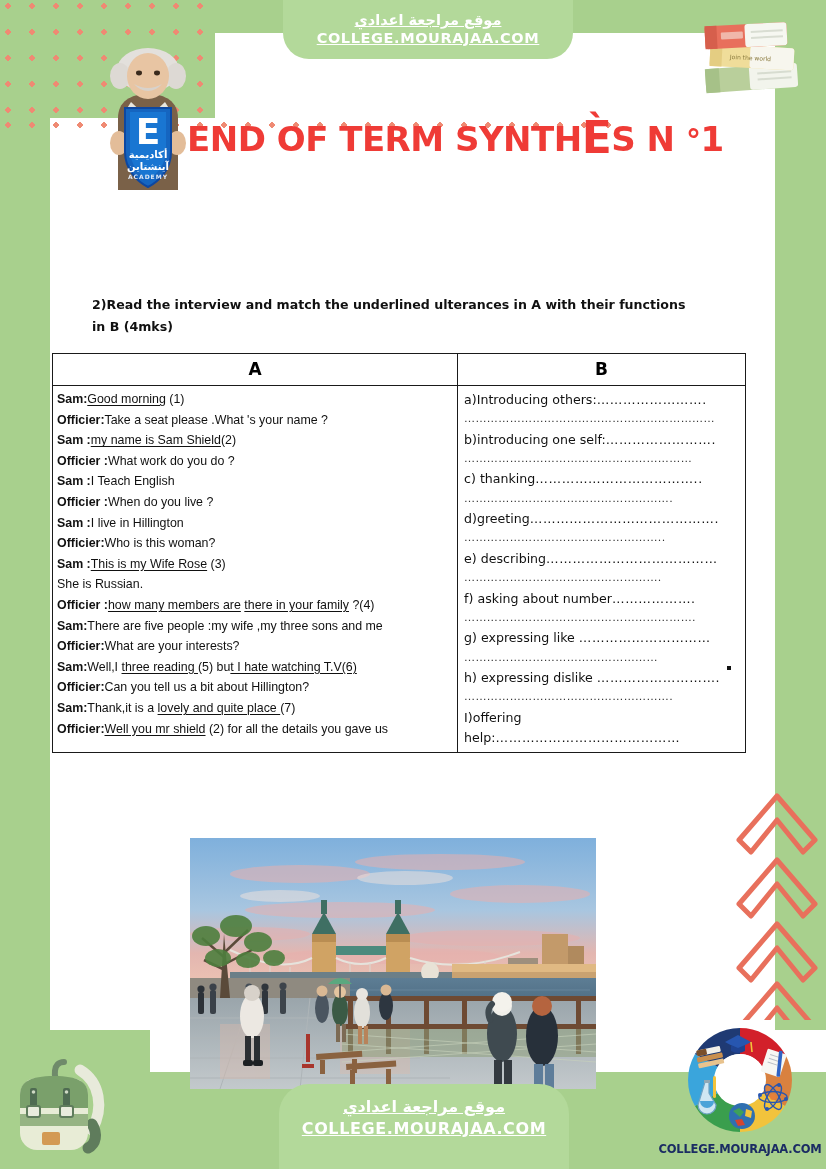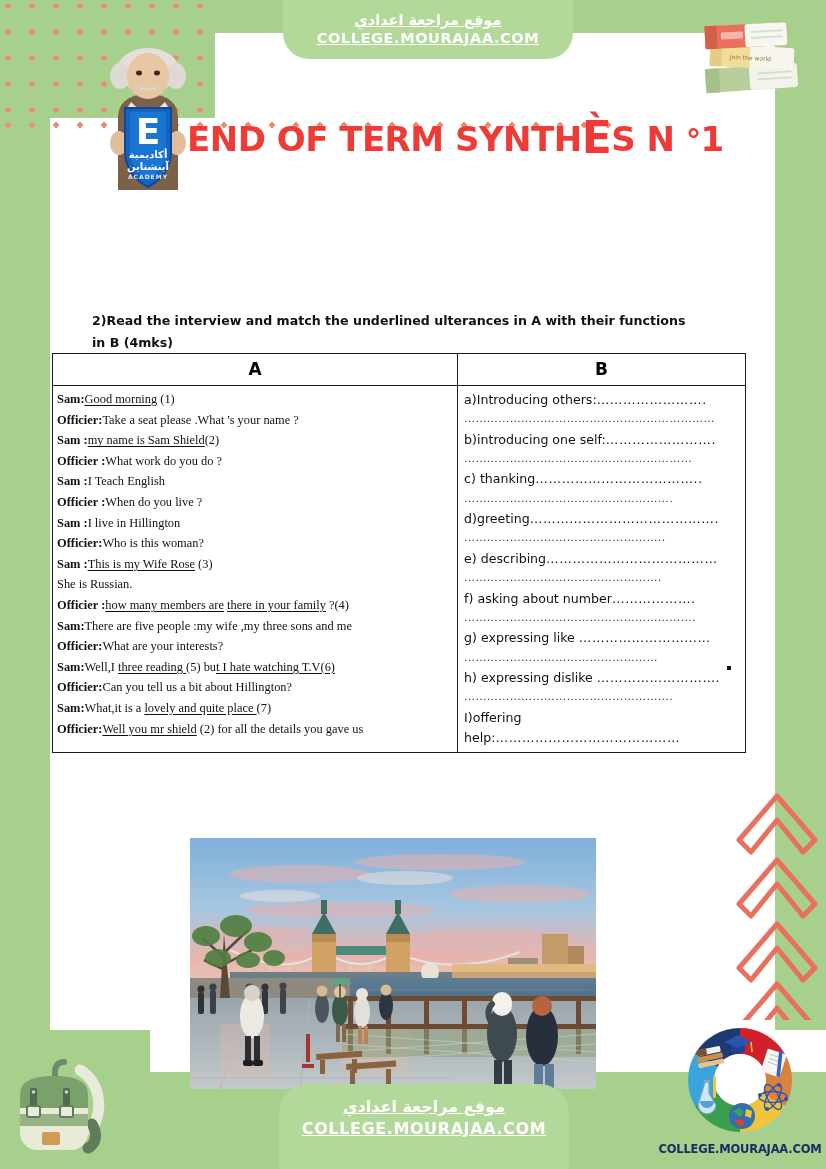--- a/index.html
+++ b/index.html
@@ -104,21 +104,21 @@
     white-space: nowrap;
   }
   .doc-title .big { font-size: 44px; vertical-align: -2px; }
   .doc-title .deg { font-size: 30px; }
 
   
   .books { position: absolute; left: 686px; top: 10px; z-index: 7; }
 
   
   .instruction {
-    position: absolute; left: 92px; top: 310px; width: 600px; z-index: 6;
+    position: absolute; left: 92px; top: 294px; width: 600px; z-index: 6;
     font-family: "DejaVu Sans", sans-serif;
     font-size: 12.6px; font-weight: bold; color: #111;
     line-height: 1.75;
   }
 
   
   .qtable {
     position: absolute; left: 52px; top: 353px;
     width: 694px;
     border-collapse: collapse; z-index: 6;
@@ -128,21 +128,21 @@
   .qtable th {
     text-align: center; font-size: 17px; font-weight: bold;
     padding: 5px 0 6px; font-family: "DejaVu Sans", sans-serif;
   }
   .col-a { width: 406px; }
   .col-b { width: 288px; }
   .cell-a { padding: 3px 4px 4px 4px; }
   .cell-b { padding: 4px 4px 4px 6px; }
 
   .dlg {
-    font-family: Liberation Serif, serif;
+    font-family: Liberation Sans, sans-serif;
     font-size: 12.4px; color: #111; line-height: 1.66;
   }
   .dlg .spk { font-weight: bold; }
   .dlg u { text-decoration: underline; text-underline-offset: 1.5px; }
   .dlg p { margin: 0; }
 
   .fnlist {
     font-family: "DejaVu Sans", sans-serif;
     font-size: 12.6px; color: #111; line-height: 1.6;
   }
@@ -298,21 +298,21 @@
             <p><span class="spk">Officier :</span><span>When do you live ?</span></p>
             <p><span class="spk">Sam  :</span><span>I live in Hillington</span></p>
             <p><span class="spk">Officier:</span><span>Who is this woman?</span></p>
             <p><span class="spk">Sam  :</span><u>This is my Wife Rose</u><span> (3)</span></p>
             <p><span>She is Russian.</span></p>
             <p><span class="spk">Officier :</span><u>how many members are</u><span> </span><u>there in your family</u><span> ?(4)</span></p>
             <p><span class="spk">Sam:</span><span>There are five people :my wife ,my three sons and me</span></p>
             <p><span class="spk">Officier:</span><span>What are your interests?</span></p>
             <p><span class="spk">Sam:</span><span>Well,I </span><u>three reading </u><span>(5) bu</span><u>t I hate watching T.V(6)</u></p>
             <p><span class="spk">Officier:</span><span>Can you tell us a bit about Hillington?</span></p>
-            <p><span class="spk">Sam:</span><span>What,it is a </span><u>lovely and quite place </u><span>(7)</span></p>
+            <p><span class="spk">Sam:</span><span>Thank,it is a </span><u>lovely and quite place </u><span>(7)</span></p>
             <p><span class="spk">Officier:</span><u>Well you mr shield</u><span> (2) for all the details you gave us</span></p>
           </div>
       </td>
       <td class="cell-b">
         <div class="fnlist" id="functions">
             <div class="fn"><span>a)Introducing others:</span><span class="dots">…………………….</span></div>
             <span class="dotline">…………………………………………………………</span>
             <div class="fn"><span>b)introducing one self:</span><span class="dots">…………………….</span></div>
             <span class="dotline">……………………………………………………</span>
             <div class="fn"><span>c) thanking</span><span class="dots">………………………………..</span></div>

